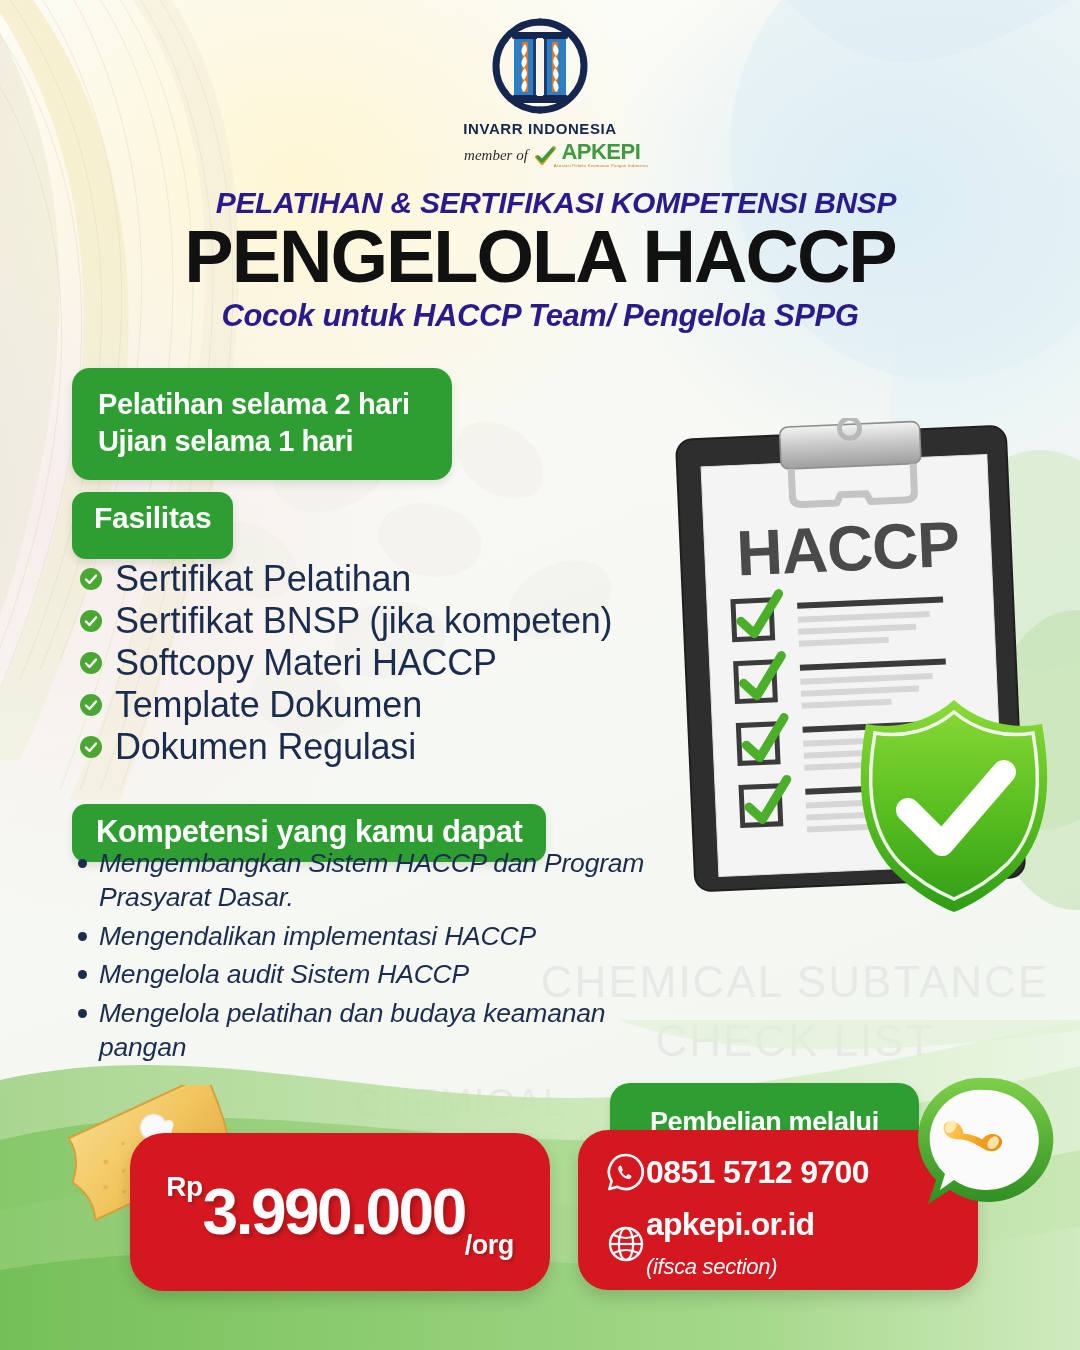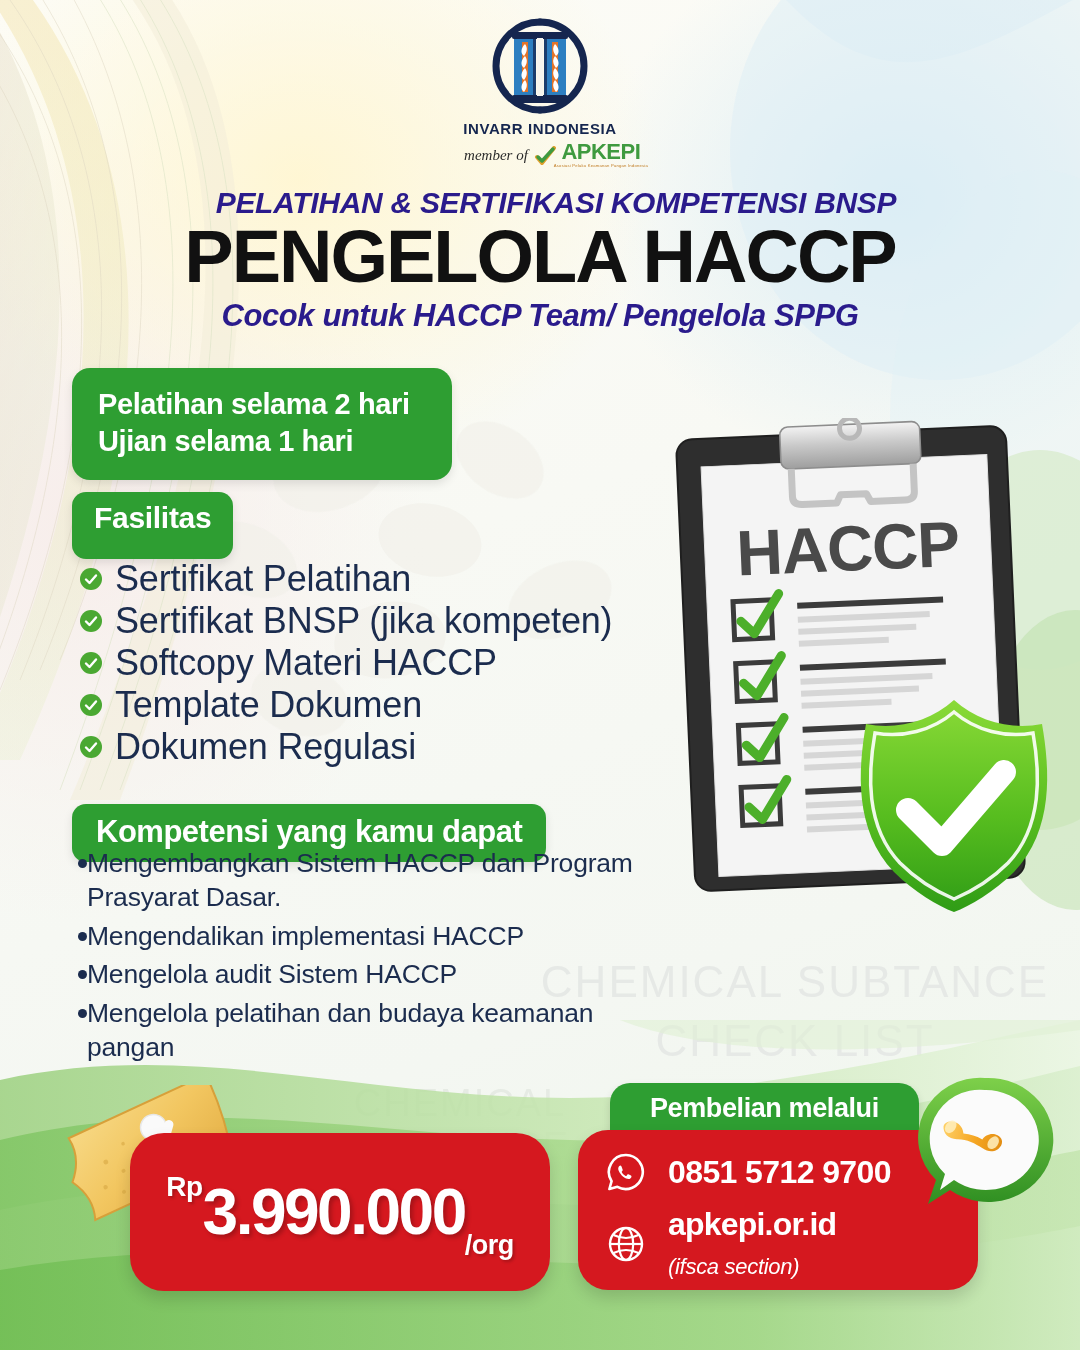--- a/index.html
+++ b/index.html
@@ -84,22 +84,22 @@
 
   
   .fac-list{position:absolute;left:80px;top:558px;width:580px;}
   .fac-item{display:flex;align-items:center;gap:13px;height:42px;}
   .fac-check{flex:0 0 auto;width:22px;height:22px;}
   .fac-label{font-size:36px;color:#1b2c4e;letter-spacing:-.2px;}
 
   
   .comp-list{position:absolute;left:78px;top:846px;width:580px;}
   .comp-item{
-    display:flex;font-size:26.5px;color:#1b2c4e;
-    line-height:1.30;margin-bottom:4px;letter-spacing:-.2px;
+    display:flex;gap:12px;font-size:26.5px;color:#1b2c4e;
+    line-height:1.30;margin-bottom:4px;letter-spacing:-.2px;font-style:italic;
   }
   .comp-dot{flex:0 0 auto;width:9px;height:9px;border-radius:50%;background:#1b2c4e;margin-top:13px;}
   .comp-text{flex:1;}
 
   
   .clipboard{position:absolute;left:648px;top:418px;width:430px;height:500px;}
 
   
   .waves{position:absolute;left:0;top:1020px;width:1080px;height:330px;}
 
@@ -126,30 +126,30 @@
   .per{
     font-size:27px;font-weight:bold;color:#fff;align-self:flex-end;
     margin-bottom:30px;letter-spacing:-.5px;
     text-shadow:2px 2px 3px rgba(0,0,0,.22);
   }
 
   
   .buy-pill{
     position:absolute;left:610px;top:1083px;
     background:#2e9e32;border-radius:20px 20px 4px 4px;
-    padding:10px 40px 12px 40px;color:#fff;
+    padding:24px 40px 12px 40px;color:#fff;
     box-shadow:0 4px 9px rgba(0,0,0,.12);
   }
   .buy-pill .l{font-size:27px;font-weight:bold;letter-spacing:-.4px;}
   .contact-card{
     position:absolute;left:578px;top:1130px;width:400px;height:160px;
     background:#d5181f;border-radius:30px;
     box-shadow:0 8px 16px rgba(0,0,0,.14);
   }
-  .contact-row{display:flex;align-items:center;gap:22px;padding-left:28px;}
+  .contact-row{display:flex;align-items:center;padding-left:28px;}
   .contact-row.r1{padding-top:22px;}
   .contact-row.r2{padding-top:16px;}
   .c-icon{flex:0 0 auto;width:40px;height:40px;}
   .c-phone{font-size:32px;font-weight:bold;color:#fff;letter-spacing:-.6px;}
   .c-site{font-size:32px;font-weight:bold;color:#fff;letter-spacing:-.8px;line-height:1.0;}
   .c-note{font-size:22px;font-style:italic;color:#fff;letter-spacing:-.3px;margin-top:14px;}
   .phone-bubble{position:absolute;left:910px;top:1068px;width:150px;height:150px;}
 </style>
 </head>
 <body>

